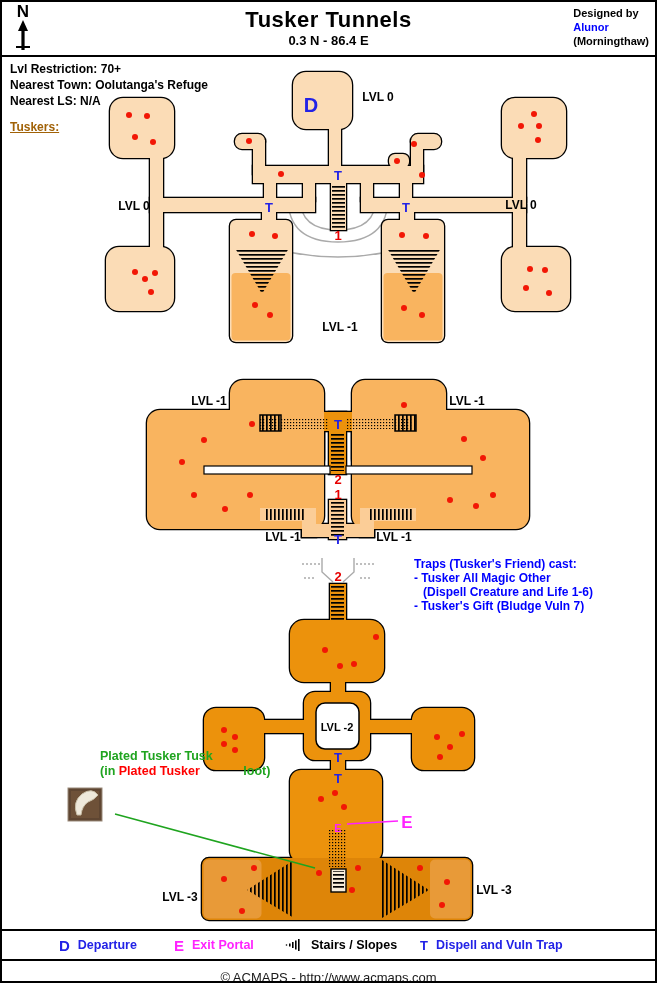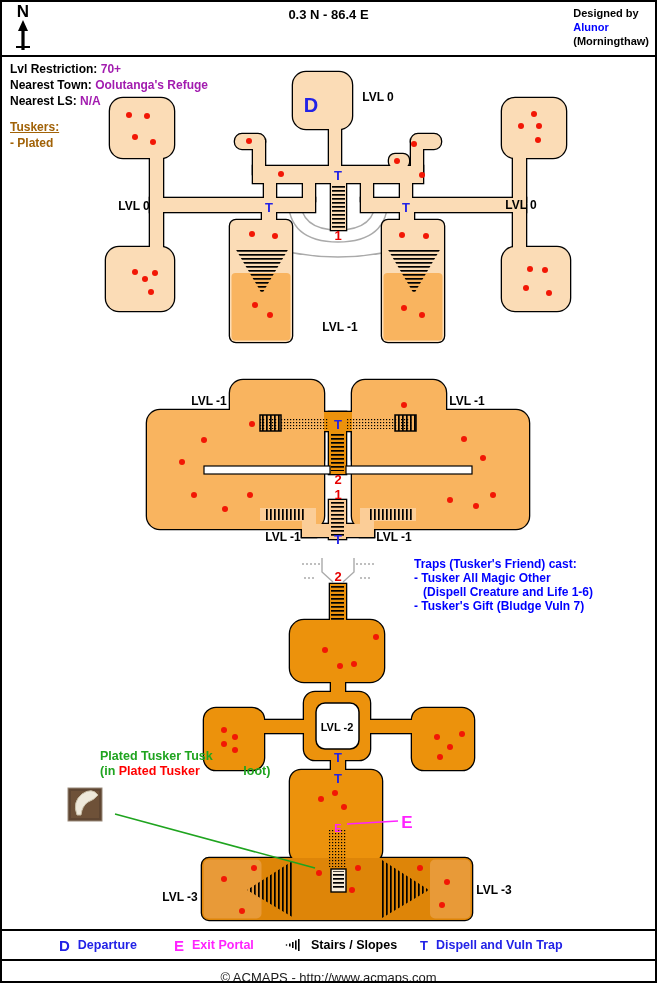--- a/index.html
+++ b/index.html
@@ -11,21 +11,21 @@
   .north .n-letter{font-weight:bold;font-size:17px;line-height:16px;}
   .title-block{text-align:center;padding-top:5px;}
   .map-title{font-size:22px;font-weight:bold;letter-spacing:.5px;}
   .map-coords{font-size:13px;font-weight:bold;margin-top:0;}
   .designer{position:absolute;right:6px;top:4px;text-align:left;font-size:11px;font-weight:bold;line-height:14px;}
   .designer .blue{color:#0000ff;}
   
   .map-area{position:relative;height:872px;overflow:hidden;}
   .map-svg{position:absolute;left:0;top:0;}
   .info{position:absolute;left:8px;top:4px;font-size:12px;font-weight:bold;line-height:16px;}
-  .info .blue{color:#a21caf;}
+  .info .blue{color:#000000;}
   .info .red{color:#a16207;}
   .info .tuskers{margin-top:10px;text-decoration:underline;}
   .traps-note{position:absolute;left:412px;top:500px;font-size:12px;font-weight:bold;
               color:#0000ff;line-height:14px;white-space:nowrap;}
   .traps-note .indent{padding-left:9px;}
   .tusk-note{position:absolute;left:58px;top:692px;font-size:12.5px;font-weight:bold;line-height:15px;white-space:nowrap;}
   .tusk-note .green{color:var(--note_green);margin-left:40px;}
   .tusk-note .red{color:#ff0000;}
   
   .f0{fill:var(--lvl0);} .f1{fill:var(--lvl1);} .f1b{fill:var(--lvl1_light);}
@@ -64,20 +64,21 @@
   <div class="header">
     <div class="north">
       <div class="n-letter">N</div>
       <svg width="26" height="34">
         <polygon points="13,0 8,11 18,11" fill="#000"></polygon>
         <rect x="11.4" y="9" width="3.2" height="21" fill="#000"></rect>
         <rect x="6" y="26" width="14" height="2" fill="#000"></rect>
       </svg>
     </div>
     <div class="title-block">
+      <div class="map-title">Tusker Tunnels</div>
       <div class="map-coords">0.3 N - 86.4 E</div>
     </div>
     <div class="designer">
       <div>Designed by</div>
       <div class="blue">Alunor</div>
       <div>(Morningthaw)</div>
     </div>
   </div>
 
   <div class="map-area">
@@ -359,21 +360,20 @@
       </div>
       <div>
         <span>Nearest Town:</span>
         <span class="blue">Oolutanga's Refuge</span>
       </div>
       <div>
         <span>Nearest LS:</span>
         <span class="blue">N/A</span>
       </div>
       <div class="red tuskers">Tuskers:</div>
-      <div class="red">- Plated</div>
     </div>
 
     <div class="traps-note">
       <div>Traps (Tusker's Friend) cast:</div>
       <div>- Tusker All Magic Other</div>
       <div class="indent">(Dispell Creature and Life 1-6)</div>
       <div>- Tusker's Gift (Bludge Vuln 7)</div>
     </div>
 
     <div class="tusk-note">

